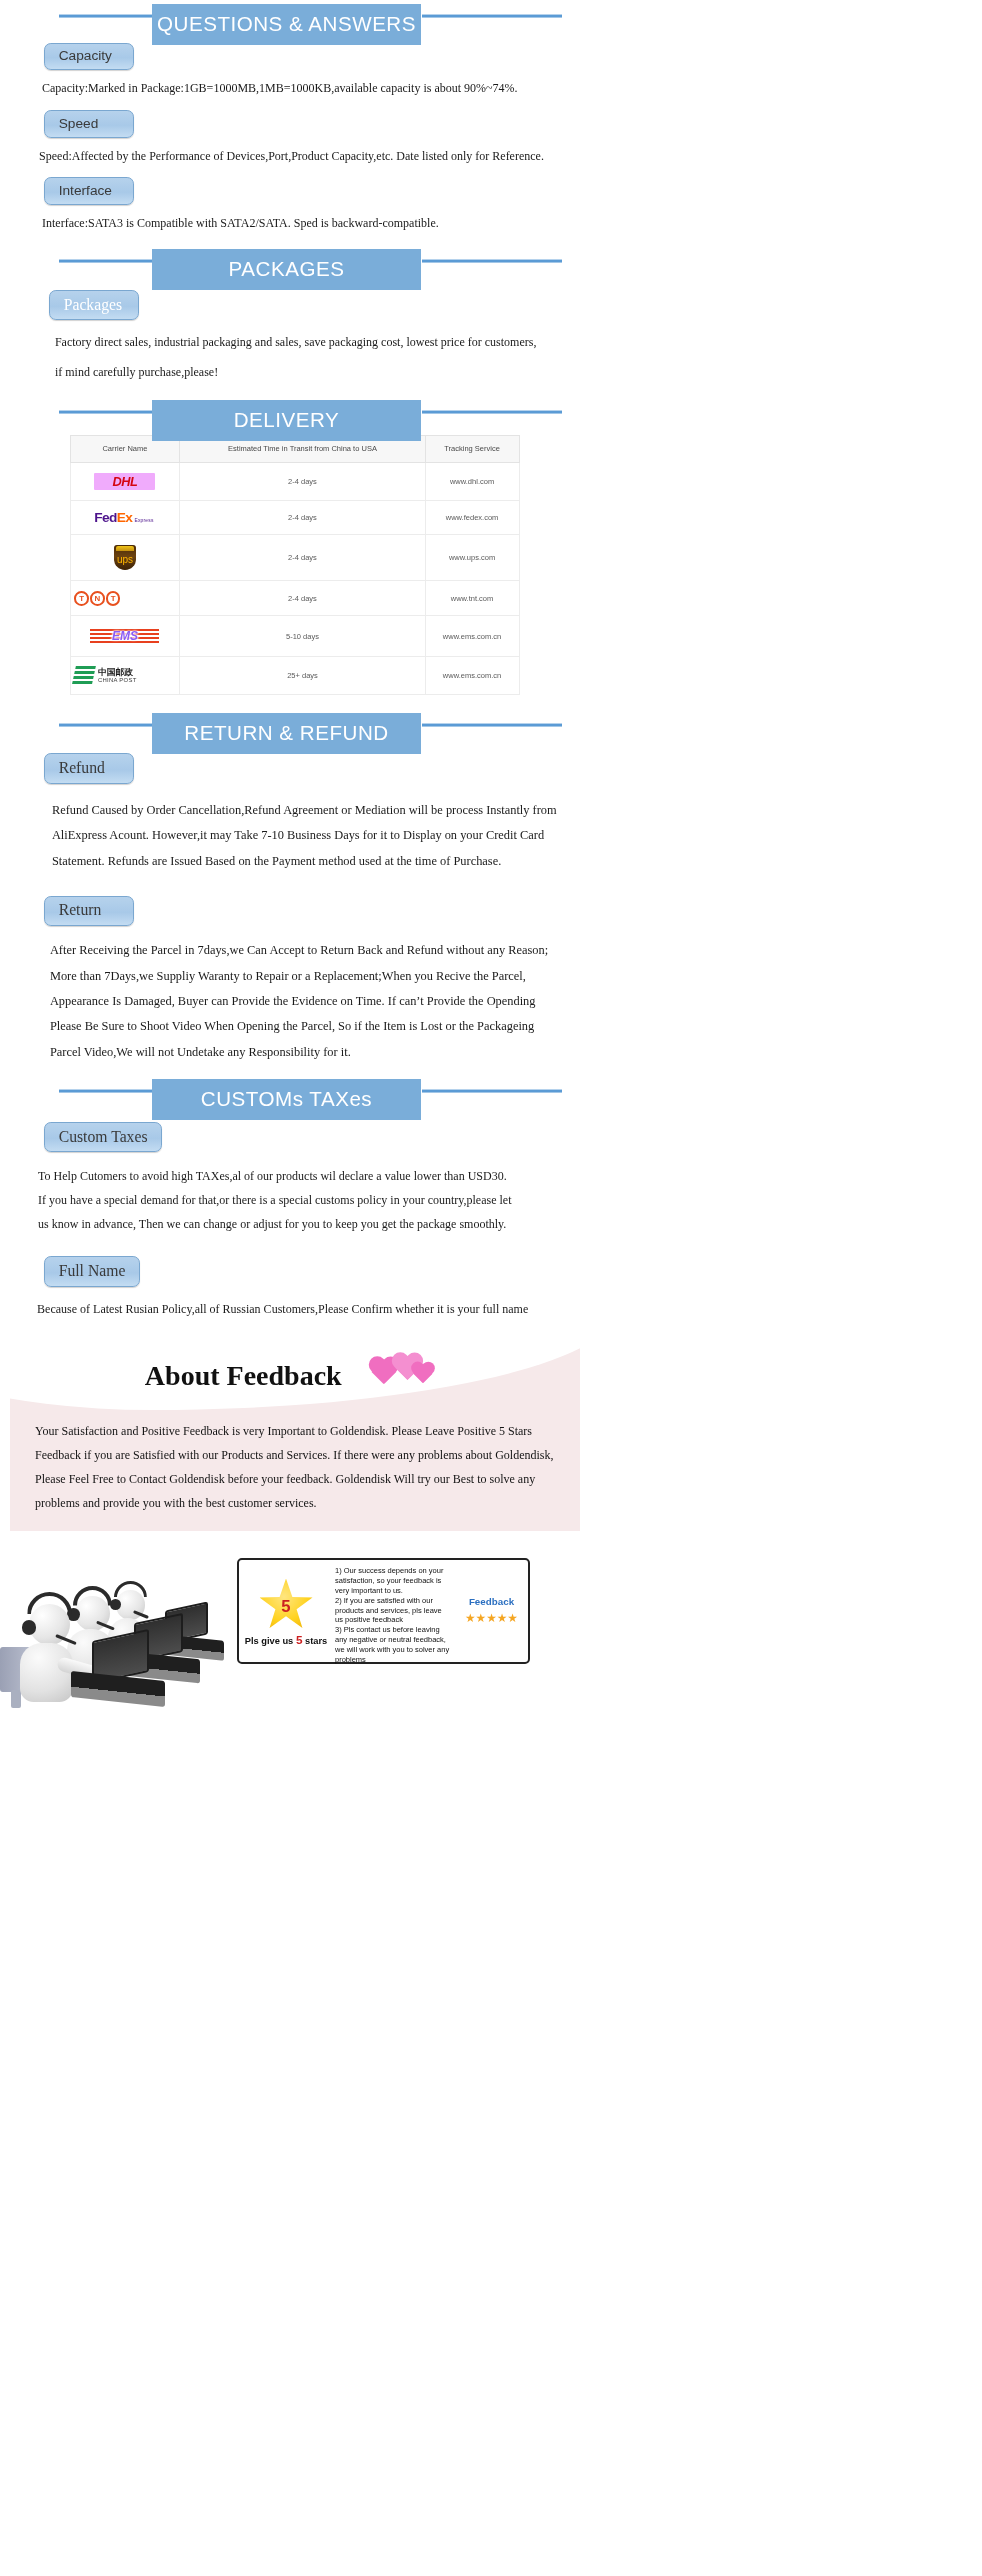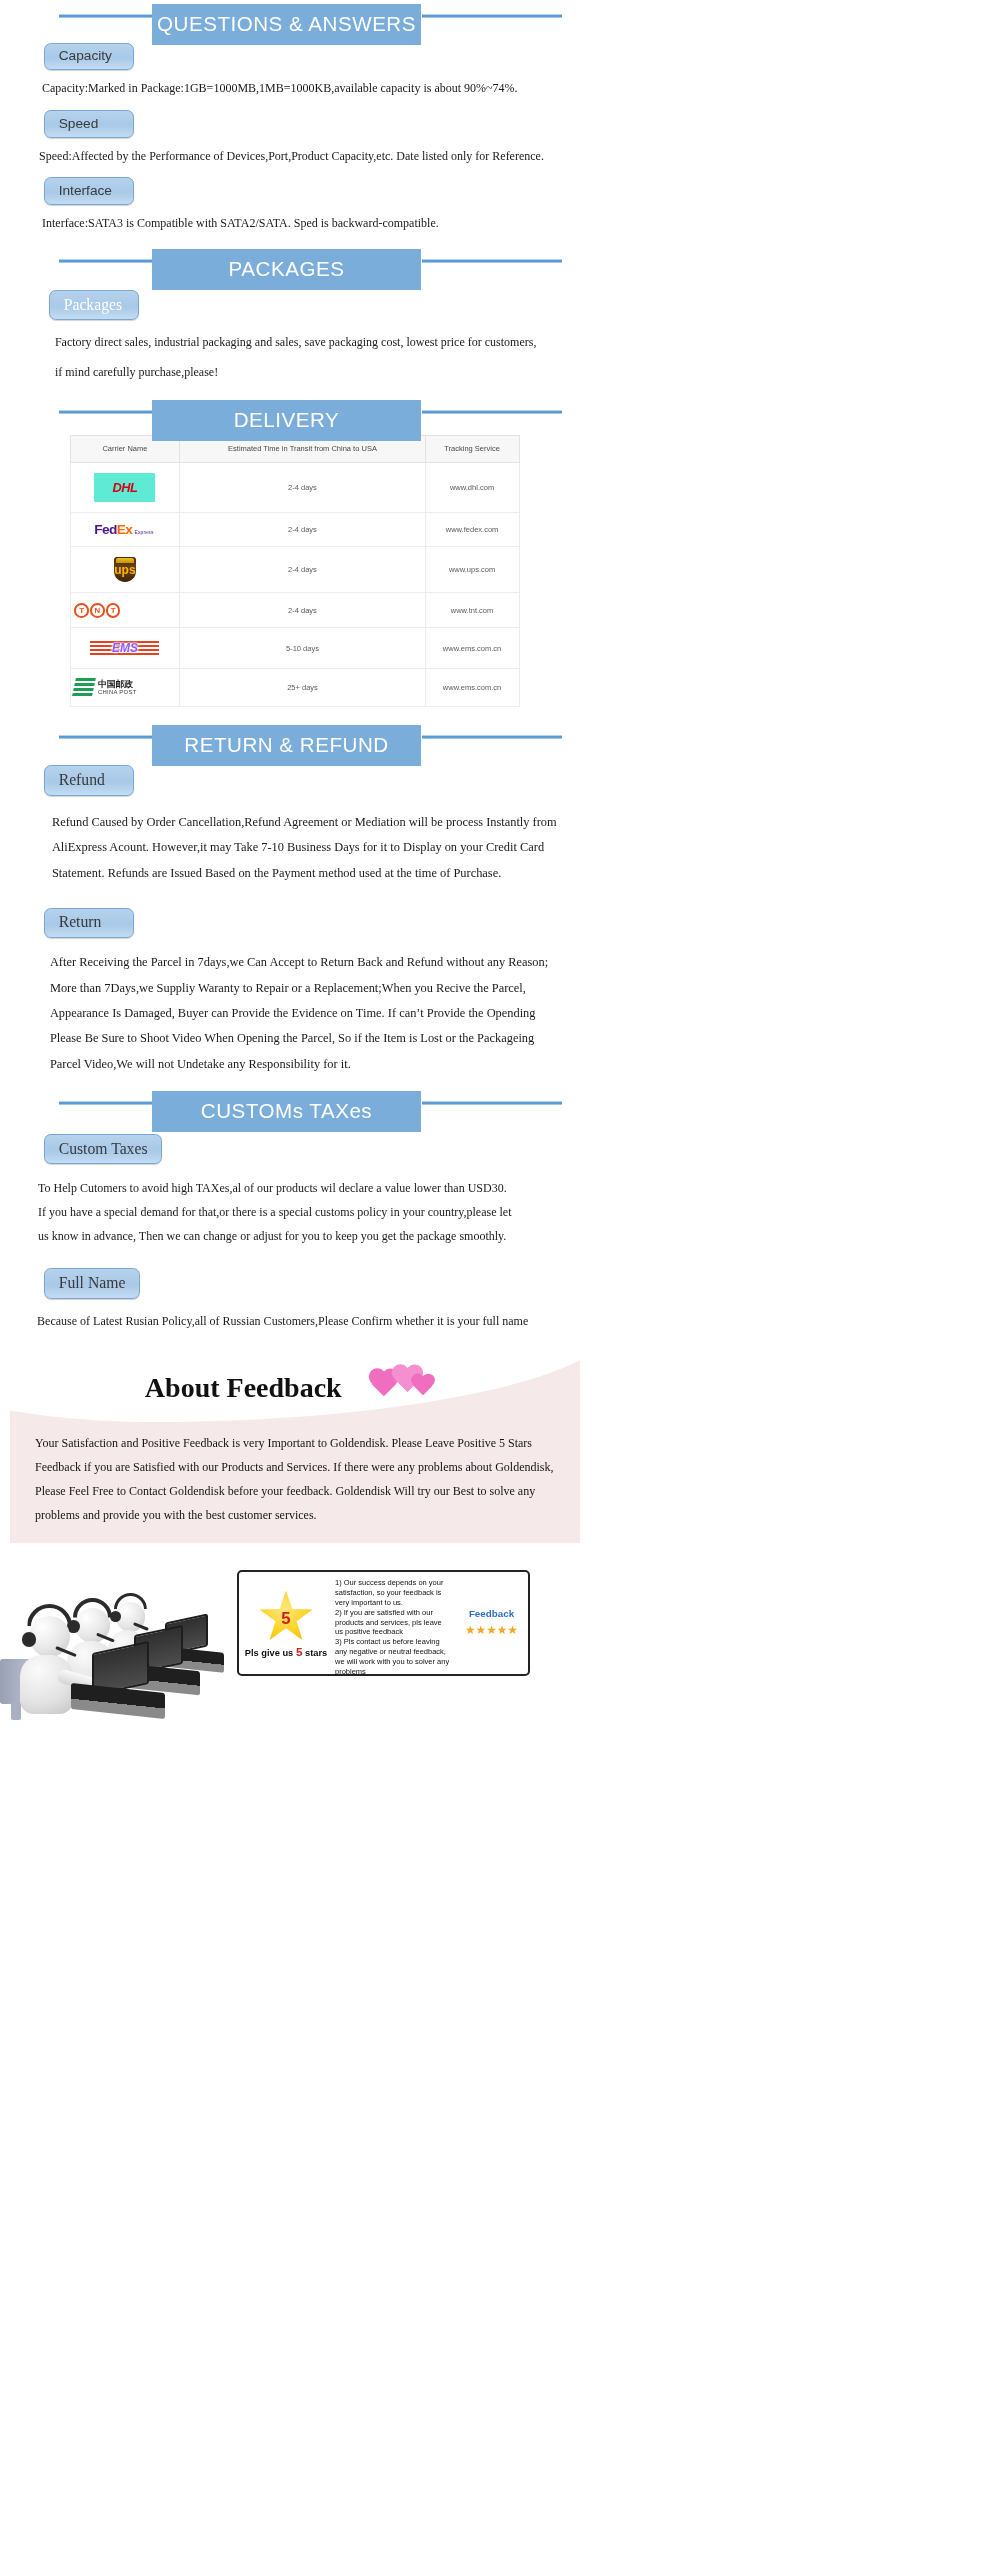--- a/index.html
+++ b/index.html
@@ -102,22 +102,22 @@
     padding: 9.8px 3.9px;
     height: 30px;
   }
   table.delivery td.logo { width: 110px; }
   table.delivery td.time { width: 246px; }
   table.delivery td.track { width: 94px; }
 
   
   .lg { display: inline-block; vertical-align: middle; }
   .lg-dhl {
-    background: #5eead4;
-    width: 61px; height: 29px;
+    background: #f0abfc;
+    width: 61px; height: 17px;
     position: relative;
     border-radius: 1px;
   }
   .lg-dhl .t {
     position: absolute; inset: 0;
     display: flex; align-items: center; justify-content: center;
     color: #d40511;
     font-family: "Liberation Sans", sans-serif;
     font-weight: 700; font-style: italic;
     font-size: 12.8px; letter-spacing: -0.5px;
@@ -143,21 +143,21 @@
   .lg-ups::before {
     content: "";
     position: absolute; left: 2px; right: 2px; top: 1px; height: 4.9px;
     background: linear-gradient(to bottom,#f0c419,#c59010);
     border-radius: 2px 2px 0 0;
   }
   .lg-ups .t {
     position: absolute; left: 0; right: 0; bottom: 4.9px;
     color: #ffb500;
     font-family: "Liberation Sans", sans-serif;
-    font-weight: 700; font-size: 12px;
+    font-weight: 400; font-size: 10px;
   }
   .lg-tnt { display: flex; gap: 1px; align-items: center; }
   .lg-tnt span {
     width: 14.7px; height: 14.7px; border-radius: 50%;
     border: 2px solid #e8501e;
     color: #e8501e;
     font-family: "Liberation Sans", sans-serif;
     font-weight: 700; font-size: 7.9px;
     display: flex; align-items: center; justify-content: center;
     background: #ffffff;

